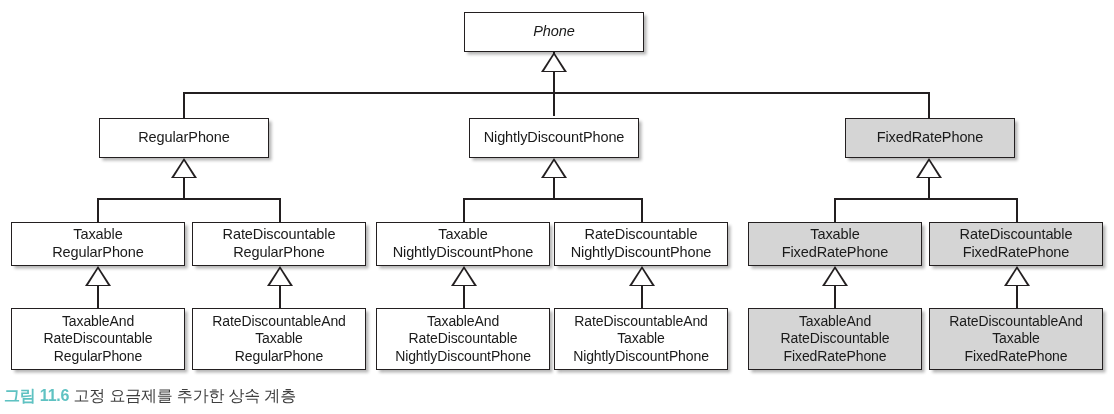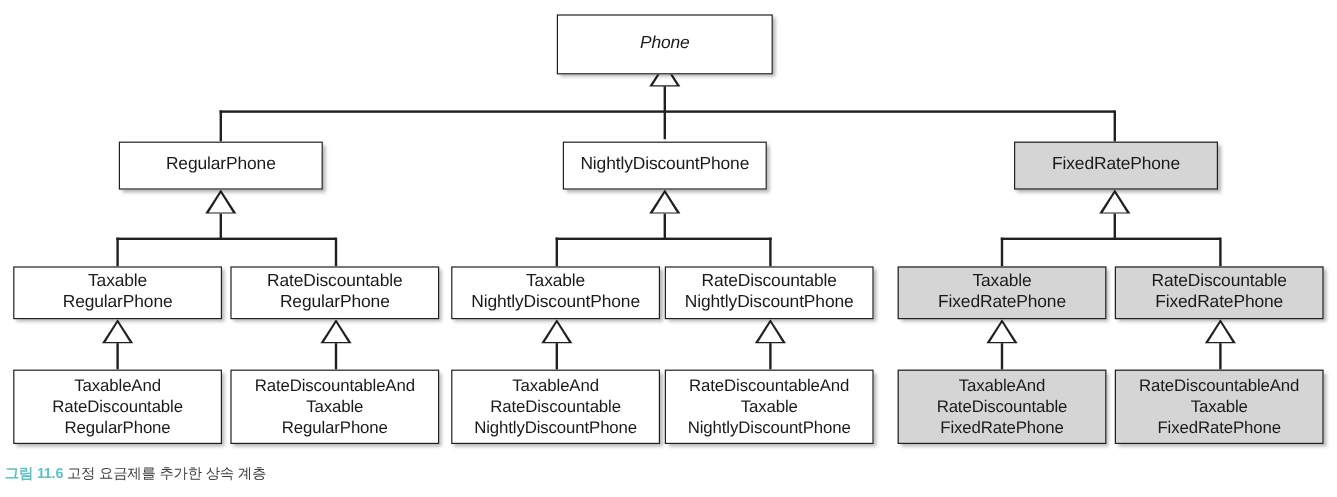--- a/index.html
+++ b/index.html
@@ -85,21 +85,21 @@
     border-bottom: 16.2px solid #ffffff;
     left: -10.4px;
     top: 3.4px;
   }
 
   
   #caption {
     position: absolute;
     left: 4px;
     top: 386px;
-    font-size: 12px;
+    font-size: 16px;
     color: #3e3e3e;
     letter-spacing: -0.2px;
     white-space: nowrap;
     text-align: right;
   }
   #caption .fignum {
     font-weight: bold;
   }
 </style>
 </head>
@@ -173,21 +173,21 @@
       <span class="inner"></span>
     </div>
   <div class="vline" style="left:834px; top:286px; height:22px;"></div>
 
   <div class="tri" style="left:1017px; top:266px;">
       <span class="outer"></span>
       <span class="inner"></span>
     </div>
   <div class="vline" style="left:1016px; top:286px; height:22px;"></div>
 
-  <div class="node abstract" style="left:464px; top:12px; width:180px; height:50px;">Phone</div>
+  <div class="node abstract" style="left:464px; top:12px; width:180px; height:40px;">Phone</div>
 
   <div class="node" style="left:99px; top:118px; width:170px; height:40px;">RegularPhone</div>
   <div class="node" style="left:469px; top:118px; width:170px; height:40px;">NightlyDiscountPhone</div>
   <div class="node gray" style="left:845px; top:118px; width:170px; height:40px;">FixedRatePhone</div>
 
   <div class="node" style="left:11px; top:222px; width:174px; height:44px;">Taxable
 RegularPhone</div>
   <div class="node" style="left:192px; top:222px; width:174px; height:44px;">RateDiscountable
 RegularPhone</div>
   <div class="node" style="left:376px; top:222px; width:174px; height:44px;">Taxable

